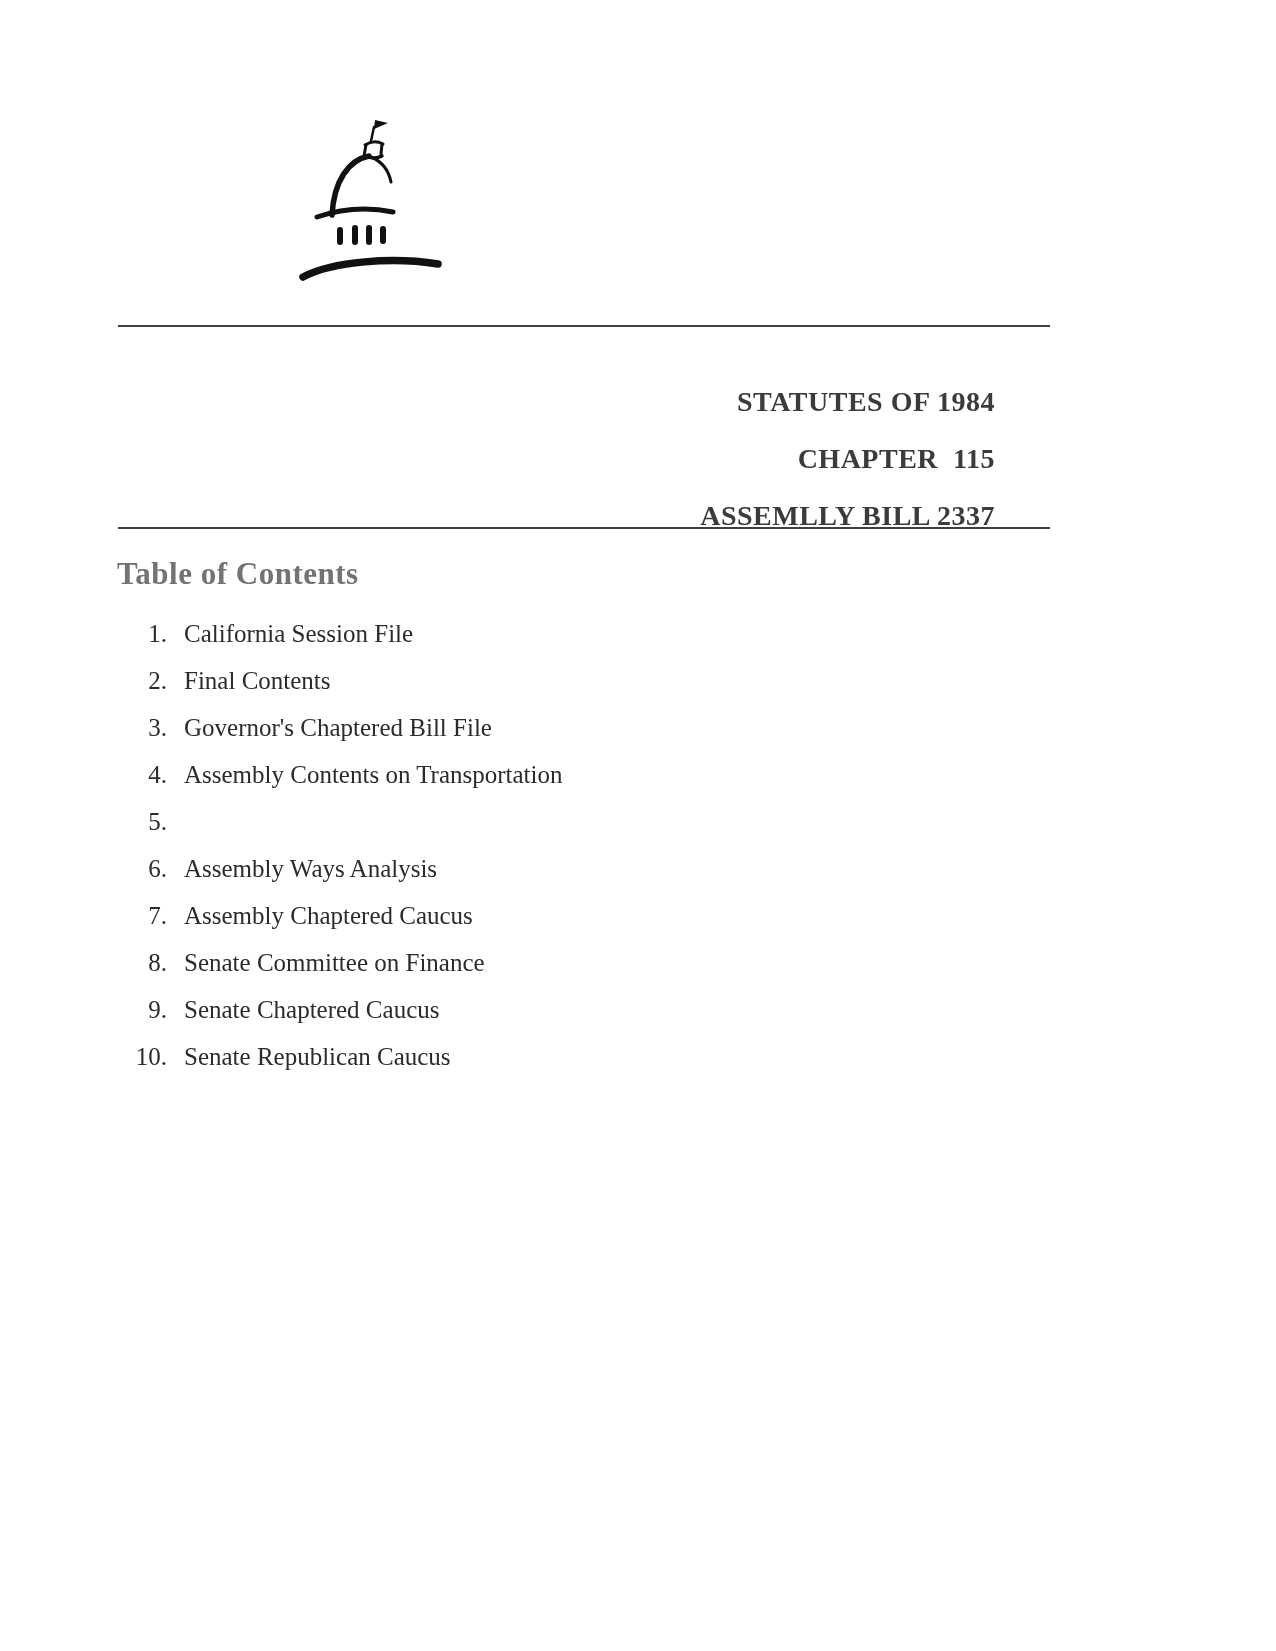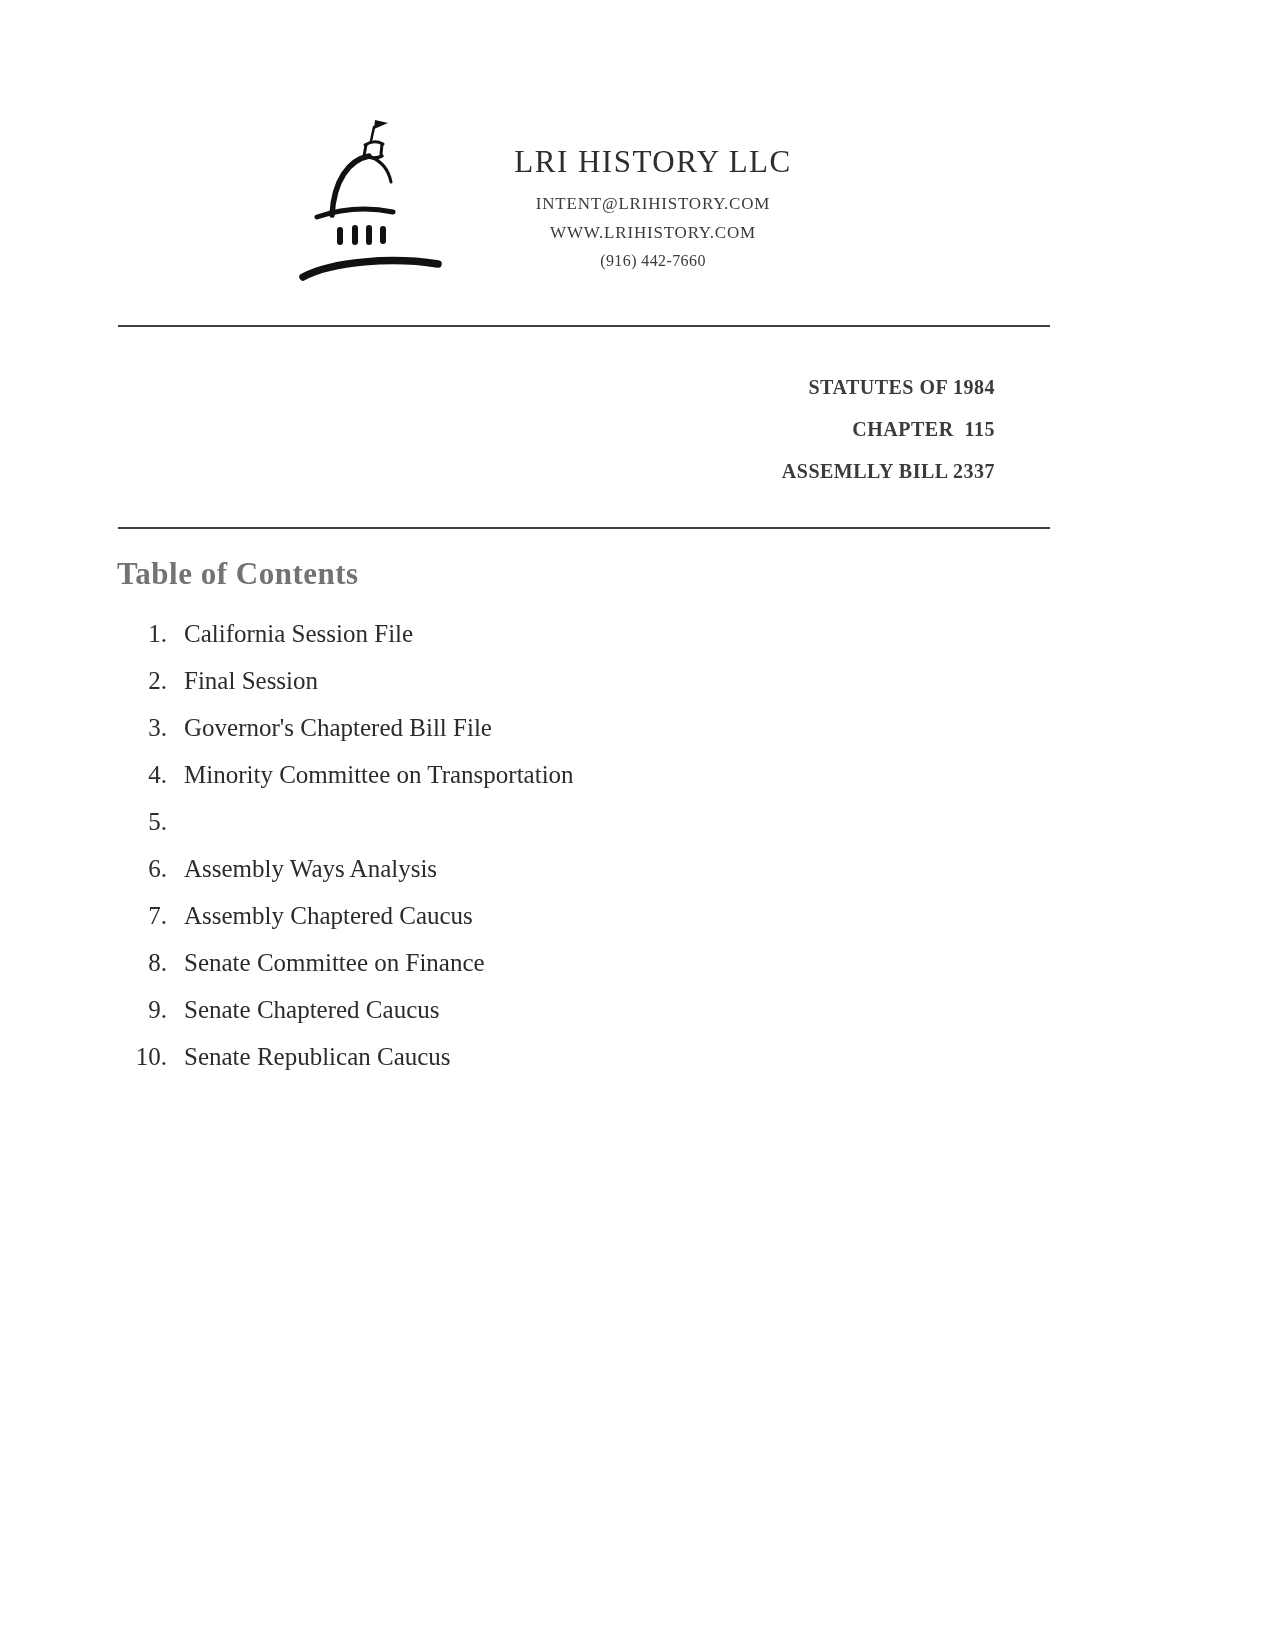--- a/index.html
+++ b/index.html
@@ -68,24 +68,25 @@
   
   .statutes-block {
     position: absolute;
     top: 366px;
     right: 281px;
     text-align: right;
     font-weight: bold;
     color: #3b3b3b;
   }
   .statutes-line {
-    font-size: 20px;
+    font-size: 28px;
     line-height: 42px;
     letter-spacing: 0.5px;
     white-space: pre;
+    margin-top: 15px;
   }
 
   
   .toc-heading {
     position: absolute;
     top: 556px;
     left: 117px;
     font-size: 31px;
     font-weight: bold;
     color: #737373;
@@ -138,26 +139,20 @@
         <path d="M22,99 q38,-13 76,-5" stroke-width="5"></path>
 
         <path d="M45,112 l0,12" stroke-width="6"></path>
         <path d="M60,110 l0,14" stroke-width="6"></path>
         <path d="M74,110 l0,14" stroke-width="6"></path>
         <path d="M88,111 l0,12" stroke-width="6"></path>
 
         <path d="M8,159 C38,143 98,139 143,146" stroke-width="7.5"></path>
       </svg>
     </div>
-    <div class="header-text">
-      <div class="company-name">LRI HISTORY LLC</div>
-      <div class="contact-line">INTENT@LRIHISTORY.COM</div>
-      <div class="contact-line">WWW.LRIHISTORY.COM</div>
-      <div class="phone-line">(916) 442-7660</div>
-    </div>
   </div>
 
   <hr class="rule rule-top">
 
   <div class="statutes-block">
     <div class="statutes-line">STATUTES OF 1984</div>
     <div class="statutes-line">CHAPTER  115</div>
     <div class="statutes-line">ASSEMLLY BILL 2337</div>
   </div>
 
@@ -165,29 +160,29 @@
 
   <div class="toc-heading">Table of Contents</div>
 
   <ul class="toc-list">
     <li class="toc-item">
       <span class="toc-num">1.</span>
       <span class="toc-label">California Session File</span>
     </li>
     <li class="toc-item">
       <span class="toc-num">2.</span>
-      <span class="toc-label">Final Session</span>
+      <span class="toc-label">Final Contents</span>
     </li>
     <li class="toc-item">
       <span class="toc-num">3.</span>
       <span class="toc-label">Governor's Chaptered Bill File</span>
     </li>
     <li class="toc-item">
       <span class="toc-num">4.</span>
-      <span class="toc-label">Minority Committee on Transportation</span>
+      <span class="toc-label">Assembly Contents on Transportation</span>
     </li>
     <li class="toc-item">
       <span class="toc-num">5.</span>
     </li>
     <li class="toc-item">
       <span class="toc-num">6.</span>
       <span class="toc-label">Assembly Ways Analysis</span>
     </li>
     <li class="toc-item">
       <span class="toc-num">7.</span>

